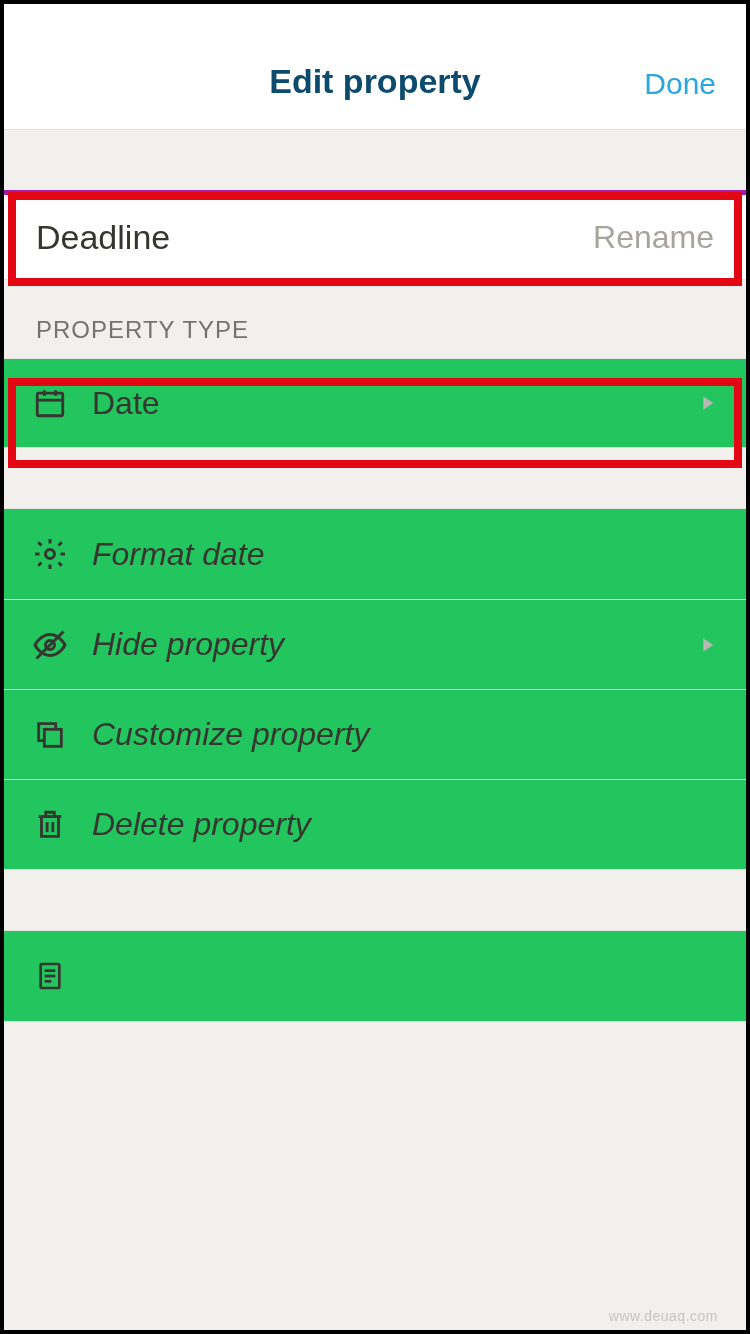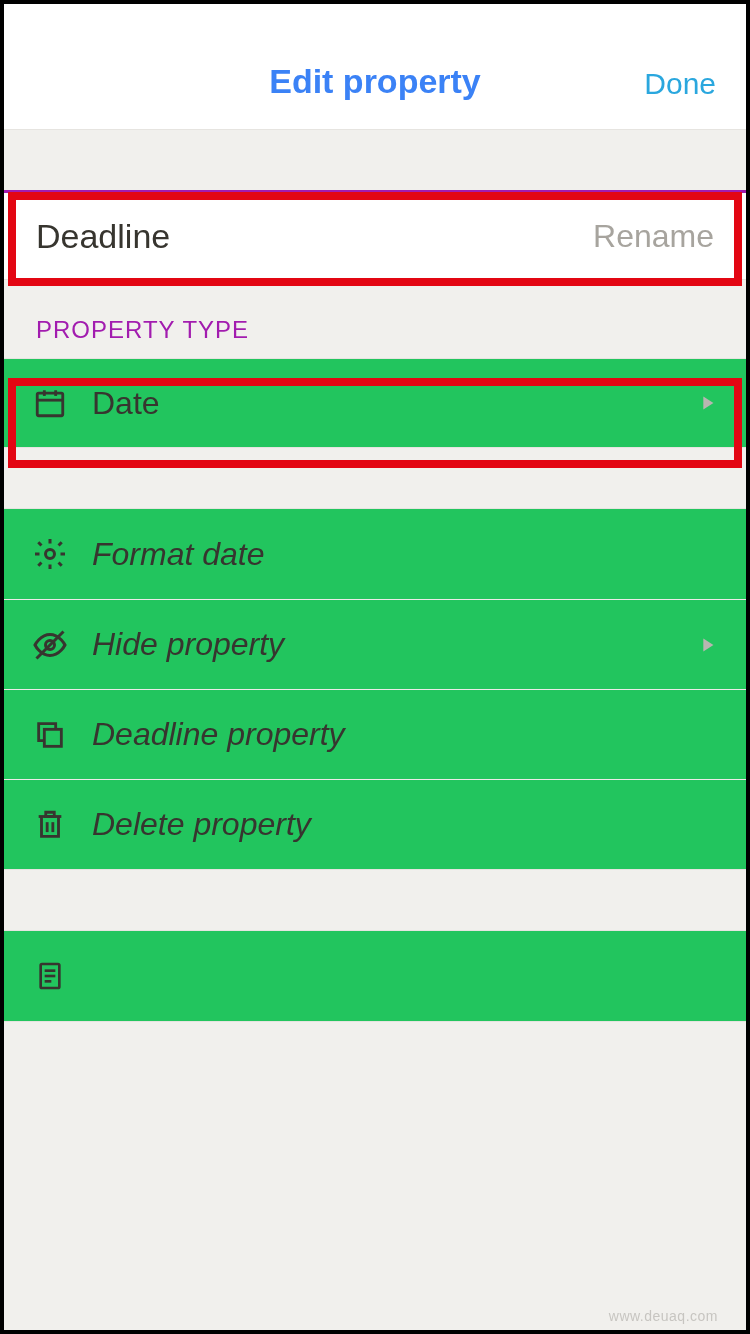--- a/index.html
+++ b/index.html
@@ -18,51 +18,51 @@
     padding-bottom: 28px;
     border-bottom: 1px solid #e6e4e0;
     position: relative;
   }
   .header-title {
     position: absolute;
     left: 50%;
     transform: translateX(-50%);
     font-size: 34px;
     font-weight: 600;
-    color: #3b82f6;
+    color: #0c4a6e;
   }
   .header-done {
     position: absolute;
     right: 30px;
     font-size: 30px;
     font-weight: 400;
     color: #2aa7de;
   }
   .gap { height: 60px; }
   .rename-row {
     background: #ffffff;
     height: 90px;
     display: flex;
     align-items: center;
     justify-content: space-between;
     padding: 0 32px;
-    border-top: 3px solid #a21caf;
+    border-top: 5px solid #a21caf;
     border-bottom: 1px solid #e6e4e0;
   }
   .rename-row .name {
     font-size: 34px;
     color: #37352f;
   }
   .rename-row .hint {
     font-size: 32px;
     color: #a7a49e;
   }
   .section-label {
     font-size: 24px;
-    color: #a21caf;
+    color: #737373;
     letter-spacing: 1px;
     padding: 36px 32px 14px 32px;
   }
   .row {
     background: #22c55e;
     height: 90px;
     display: flex;
     align-items: center;
     padding: 0 28px;
     border-top: 1px solid #e6e4e0;
@@ -185,21 +185,21 @@
     </span>
   </div>
 
   <div class="row">
     <span class="icon">
       <svg width="34" height="34" viewBox="0 0 24 24" fill="none" stroke="#37352f" stroke-width="2">
         <rect x="8" y="8" width="12" height="12"></rect>
         <path d="M16 8V4H4v12h4"></path>
       </svg>
     </span>
-    <span class="label">Deadline property</span>
+    <span class="label">Customize property</span>
   </div>
 
   <div class="row">
     <span class="icon">
       <svg width="34" height="34" viewBox="0 0 24 24" fill="none" stroke="#37352f" stroke-width="2">
         <path d="M4 6h16"></path>
         <path d="M6 6v14h12V6"></path>
         <path d="M9 3h6v3H9z"></path>
         <line x1="10" y1="10" x2="10" y2="17"></line>
         <line x1="14" y1="10" x2="14" y2="17"></line>

